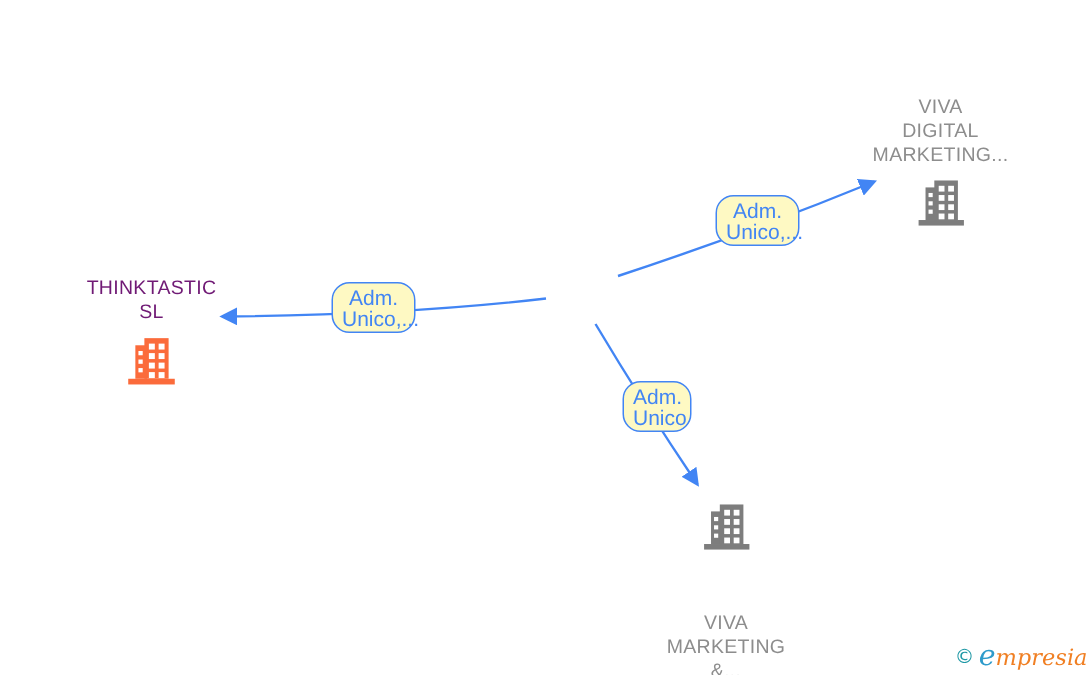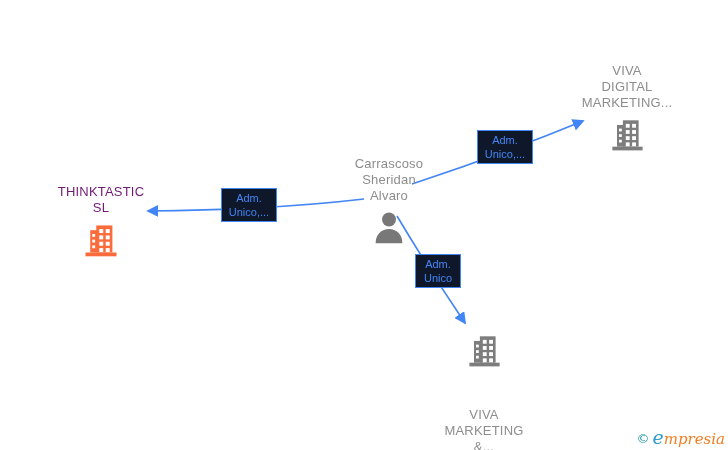--- a/index.html
+++ b/index.html
@@ -24,25 +24,25 @@
     text-align:center;
     white-space:pre-line;
     letter-spacing:0.2px;
     margin-top:32px;
   }
   .node-label.bold{font-weight:400;color:#701a75;}
   .node-icon{display:block;margin-top:5px;}
   .node-icon.below{margin-top:0;margin-bottom:6px;}
   .edge-label{
     position:absolute;
-    background:#0f172a;
+    background:#fef9c3;
     border:1.5px solid #4285f4;
-    border-radius:0;
+    border-radius:12px;
     color:#4285f4;
-    font-size:11px;
+    font-size:14px;
     line-height:14px;
     text-align:center;
     white-space:pre-line;
     padding:2px 6px;
     min-width:30px;
     cursor:pointer;
   }
   .building-gray{fill:#7d7d7d;}
   .building-orange{fill:#fb6b3b;}
   .person-gray{fill:#787878;}
@@ -69,29 +69,20 @@
     <defs>
       <marker id="arrowhead" viewBox="0 0 10 10" refX="8.5" refY="5" markerWidth="7.5" markerHeight="7.5" orient="auto-start-reverse">
         <path d="M0,0 L10,5 L0,10 z" fill="#4285f4"></path>
       </marker>
     </defs>
     <path d="M364,199 Q270,210 148,211" fill="none" stroke="#4285f4" stroke-width="1.6" marker-end="url(#arrowhead)"></path>
     <path d="M412,184 Q500,155 583,121" fill="none" stroke="#4285f4" stroke-width="1.6" marker-end="url(#arrowhead)"></path>
     <path d="M397,216 Q428,268 465,323" fill="none" stroke="#4285f4" stroke-width="1.6" marker-end="url(#arrowhead)"></path>
   </svg>
 
-  <div class="node" style="left:319px;top:124px;">
-    <div class="node-label">Carrascoso
-Sheridan
-Alvaro</div>
-    <svg class="node-icon" width="38" height="38" viewBox="0 0 24 24">
-      <circle class="person-gray" cx="12" cy="6.6" r="4.4"></circle>
-      <path class="person-gray" d="M3.6,21.6 v-0.7 c0,-4.8 3.7,-8.3 8.4,-8.3 s8.4,3.5 8.4,8.3 v0.7 z"></path>
-    </svg>
-  </div>
 
   <div class="node" style="left:31px;top:152px;">
     <div class="node-label bold">THINKTASTIC
 SL</div>
     <svg class="node-icon" width="38" height="38" viewBox="0 0 24 24">
       <g class="building-orange">
         <rect x="2.2" y="19.9" width="19.6" height="2.4"></rect>
         <rect x="5.2" y="5.8" width="5" height="14.1"></rect>
         <rect x="9" y="2.8" width="10.2" height="17.1"></rect>
       </g>

